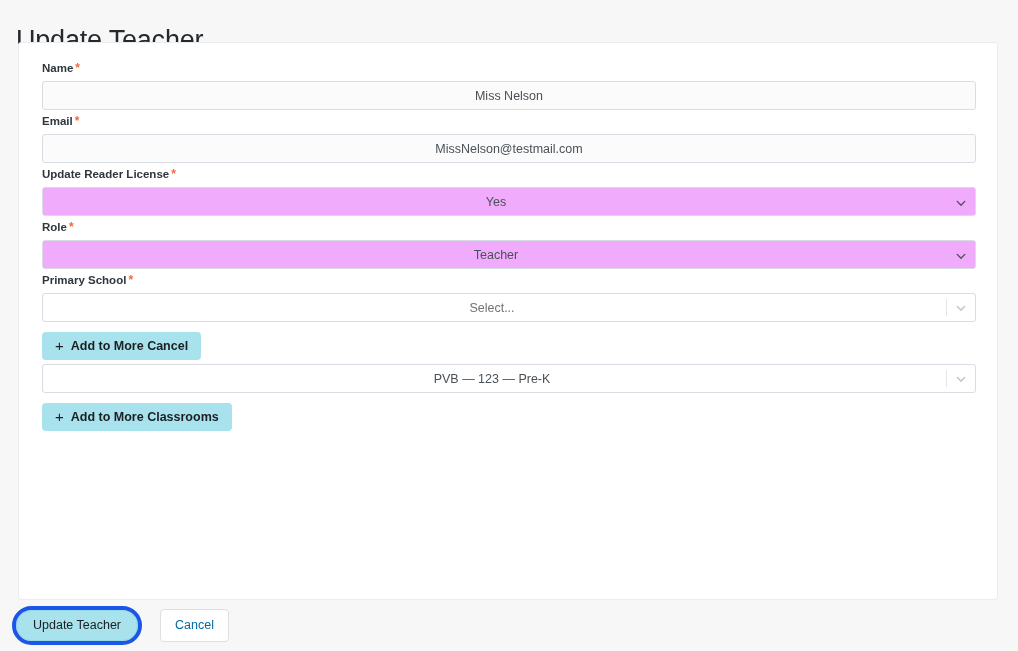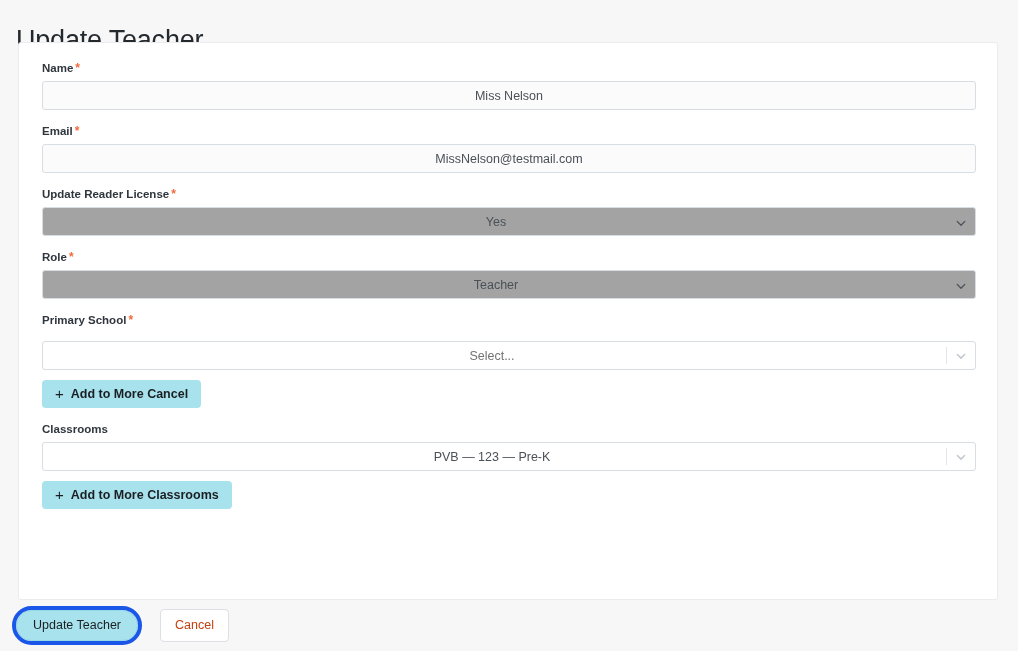--- a/index.html
+++ b/index.html
@@ -37,21 +37,21 @@
     height: 558px;
     background: #ffffff;
     border: 1px solid #ececef;
     border-radius: 3px;
     box-sizing: border-box;
   }
   .card-inner {
     padding: 18px 23px 0 23px;
   }
   .field {
-    margin-bottom: 14px;
+    margin-bottom: 4px;
   }
   .field.tight {
     margin-bottom: 10px;
   }
   .label {
     display: block;
     font-size: 11.5px;
     font-weight: 600;
     color: #2f363d;
     margin-bottom: 6px;
@@ -75,21 +75,21 @@
     color: #4a5157;
     display: flex;
     align-items: center;
     padding: 0 10px;
     justify-content: center;
   }
   .control.text-input {
     background: #fbfbfc;
   }
   .control.select-native {
-    background: #a3a3a3;
+    background: #f0abfc;
     padding-right: 36px;
   }
   .control.rs {
     background: #ffffff;
     padding-right: 44px;
   }
   .control .value {
     white-space: nowrap;
     overflow: hidden;
     text-overflow: ellipsis;
@@ -175,21 +175,21 @@
     font-size: 12.5px;
     font-weight: 400;
     padding: 7px 16px;
     cursor: pointer;
     line-height: 15px;
   }
   .btn-secondary {
     background: #ffffff;
     border: 1px solid #dcdfe3;
     border-radius: 4px;
-    color: #c2410c;
+    color: #0369a1;
     font-family: "Liberation Sans", sans-serif;
     font-size: 12.5px;
     font-weight: 400;
     padding: 8px 14px;
     cursor: pointer;
     line-height: 15px;
     margin-left: 14px;
   }
 </style>
 </head>
@@ -269,23 +269,20 @@
       </div>
 
       <div class="field">
         <button class="btn-add">
           <span class="plus">+</span>
           <span>Add to More Cancel</span>
         </button>
       </div>
 
       <div class="field tight">
-        <label class="label">
-          <span>Classrooms</span><span class="req"></span>
-        </label>
         <div class="control rs">
           <span class="value">PVB — 123 — Pre-K</span>
           <span class="rs-indicators">
             <span class="rs-sep"></span>
             <span class="rs-chev">
               <svg width="12" height="12" viewBox="0 0 12 12">
                   <path d="M2.4 4.5 L6 8.1 L9.6 4.5" fill="none" stroke="#c3c8cd" stroke-width="1.5" stroke-linecap="round" stroke-linejoin="round"></path>
                 </svg>
             </span>
           </span>

